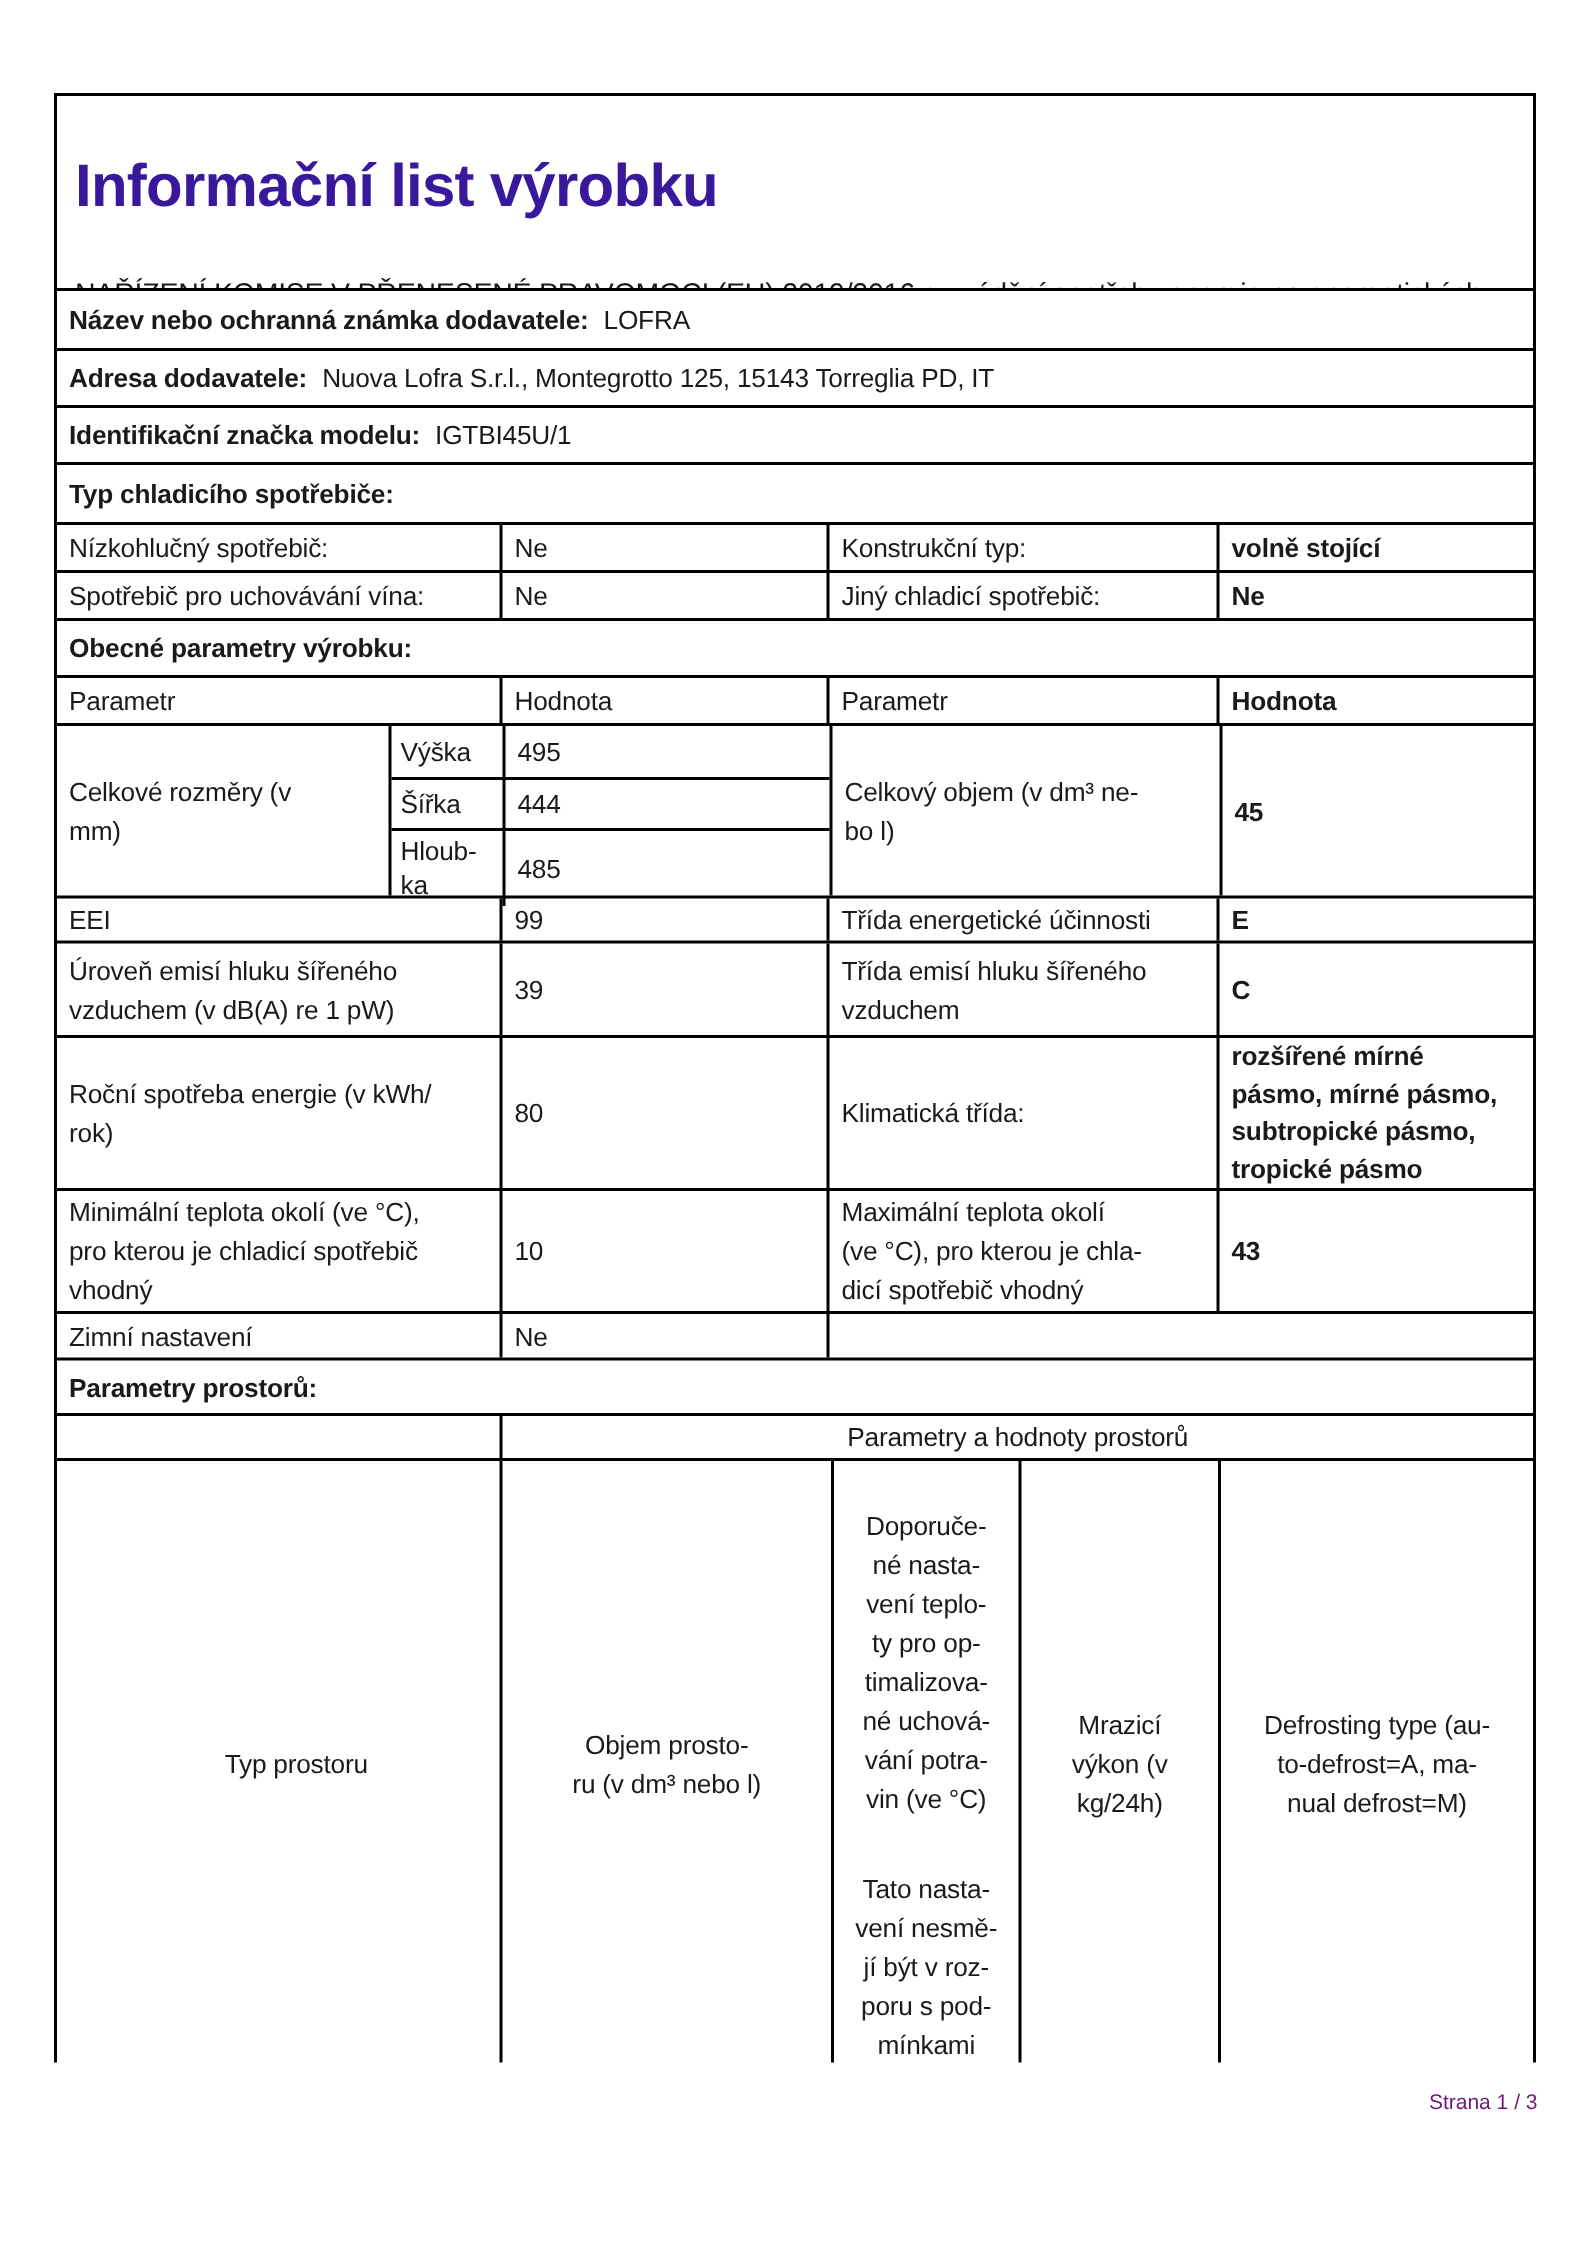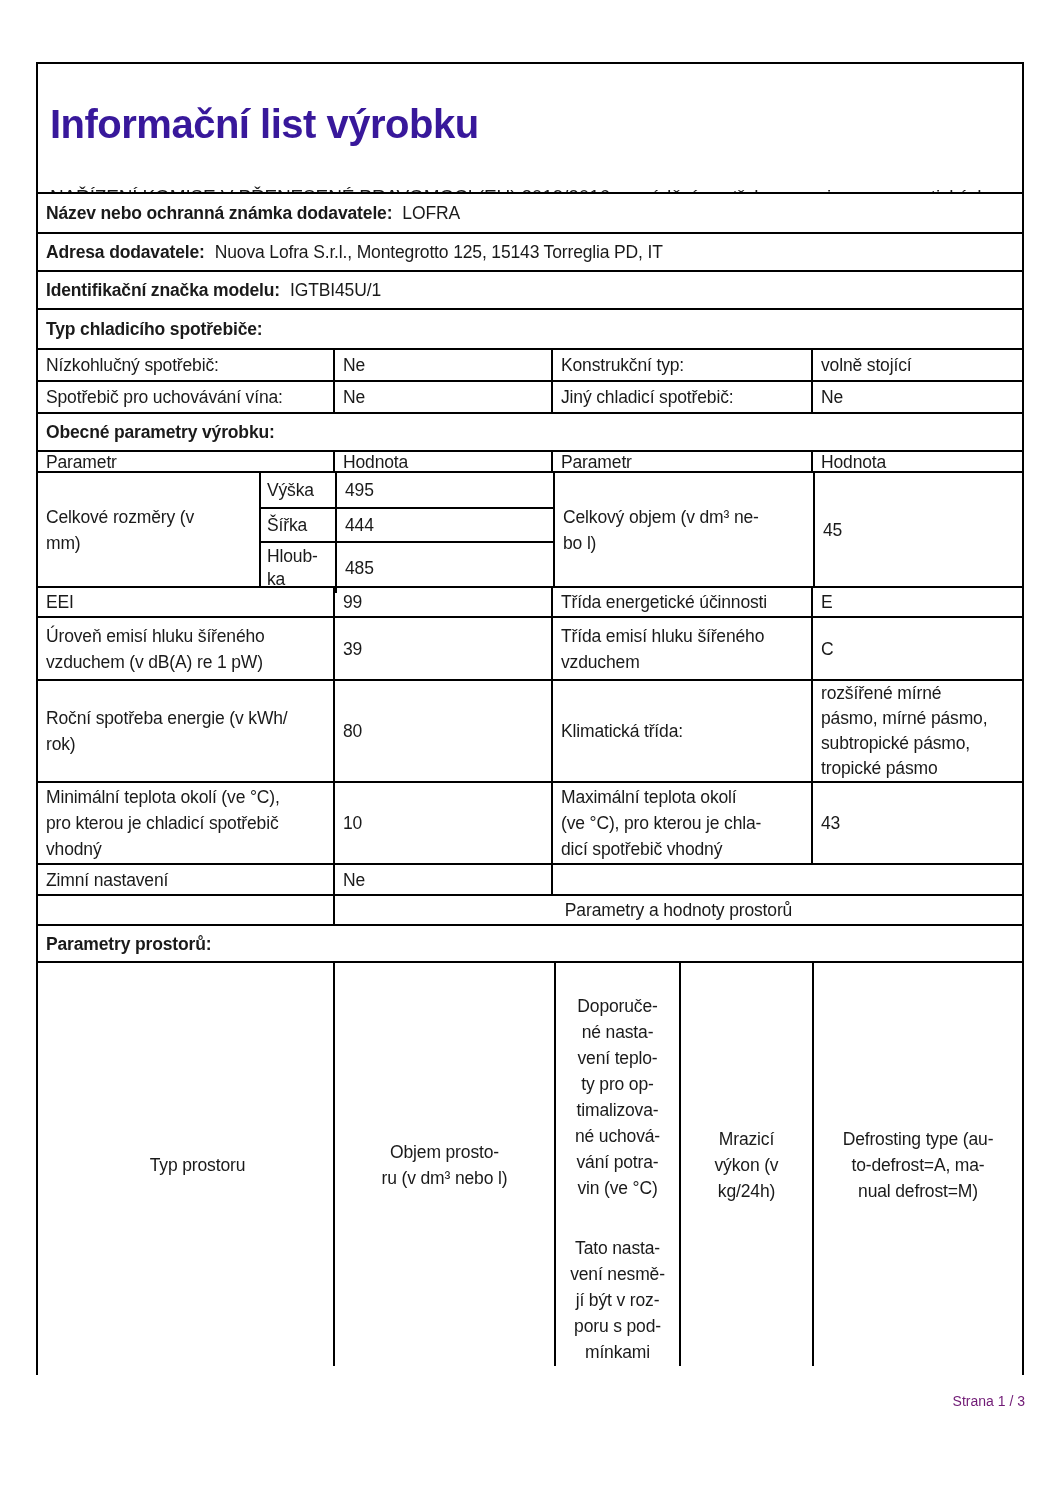--- a/index.html
+++ b/index.html
@@ -14,21 +14,21 @@
     border:2px solid #000; border-bottom:none; overflow:hidden; background:#fff;
   }
   .row { display:flex; border-top:2px solid #000; width:100%; }
   .row:first-child { border-top:none; }
   .cell { border-left:2px solid #000; padding:2px 8px; display:flex; align-items:center;
           white-space:pre-line; font-size:17.5px; line-height:26px; overflow:hidden; }
   .cell:first-child { border-left:none; }
   .c1 { width:295px; flex:none; }
   .c2 { width:218px; flex:none; }
   .c3 { width:260px; flex:none; }
-  .c4 { flex:1; }
+  .c4 { flex:1;font-weight:bold; }
   .full { flex:1; }
   .bold { font-weight:bold; }
   
   .title-cell { display:block; padding:10px 12px 8px 12px; }
   h1[data-name="page-title"] {
     font-size:40px; line-height:48px; font-weight:bold; color:#38189b; letter-spacing:-0.5px;
     margin-bottom:8px;
   }
   .subtitle { font-size:19px; line-height:29px; white-space:pre-line; }
   
@@ -103,21 +103,21 @@
     <div class="cell c1" data-name="param-label">Spotřebič pro uchovávání vína:</div>
     <div class="cell c2" data-name="param-value">Ne</div>
     <div class="cell c3" data-name="param-label">Jiný chladicí spotřebič:</div>
     <div class="cell c4" data-name="param-value">Ne</div>
   </div>
 
   <div class="row" style="height:38px" data-name="general-section-heading-row">
     <div class="cell full bold" data-name="general-section-heading">Obecné parametry výrobku:</div>
   </div>
 
-  <div class="row" style="height:21px" data-name="column-header-row">
+  <div class="row" style="height:32px" data-name="column-header-row">
     <div class="cell c1" data-name="column-header">Parametr</div>
     <div class="cell c2" data-name="column-header">Hodnota</div>
     <div class="cell c3" data-name="column-header">Parametr</div>
     <div class="cell c4" data-name="column-header">Hodnota</div>
   </div>
 
   <div class="row" style="height:115px" data-name="dimensions-row">
     <div class="cell" style="width:221px;flex:none" data-name="dimensions-label">Celkové rozměry (v
 mm)</div>
     <div class="dim-mid" data-name="dimensions-subtable">
@@ -177,27 +177,27 @@
 dicí spotřebič vhodný</div>
     <div class="cell c4" data-name="param-value">43</div>
   </div>
 
   <div class="row" style="height:31px" data-name="winter-setting-row">
     <div class="cell c1" data-name="param-label">Zimní nastavení</div>
     <div class="cell c2" data-name="param-value">Ne</div>
     <div class="cell" style="flex:1" data-name="empty-cell"></div>
   </div>
 
+  <div class="row" style="height:37px" data-name="compartments-heading-row">
+    <div class="cell full bold" data-name="compartments-heading">Parametry prostorů:</div>
+  </div>
+
   <div class="row" style="height:30px" data-name="compartments-header-row">
     <div class="cell b1" data-name="empty-cell"></div>
     <div class="cell" style="flex:1;justify-content:center" data-name="compartments-table-header">Parametry a hodnoty prostorů</div>
-  </div>
-
-  <div class="row" style="height:37px" data-name="compartments-heading-row">
-    <div class="cell full bold" data-name="compartments-heading">Parametry prostorů:</div>
   </div>
 
   <div class="row" style="height:405px" data-name="compartments-columns-row">
     <div class="cell b1 center-h" data-name="compartment-type-header">Typ prostoru</div>
     <div class="cell b2 center-h" data-name="compartment-volume-header">Objem prosto-
 ru (v dm³ nebo l)</div>
     <div class="cell b3 comp-temp" data-name="compartment-temperature-header">
       <div class="para" data-name="temperature-header-para1">Doporuče-
 né nasta-
 vení teplo-

